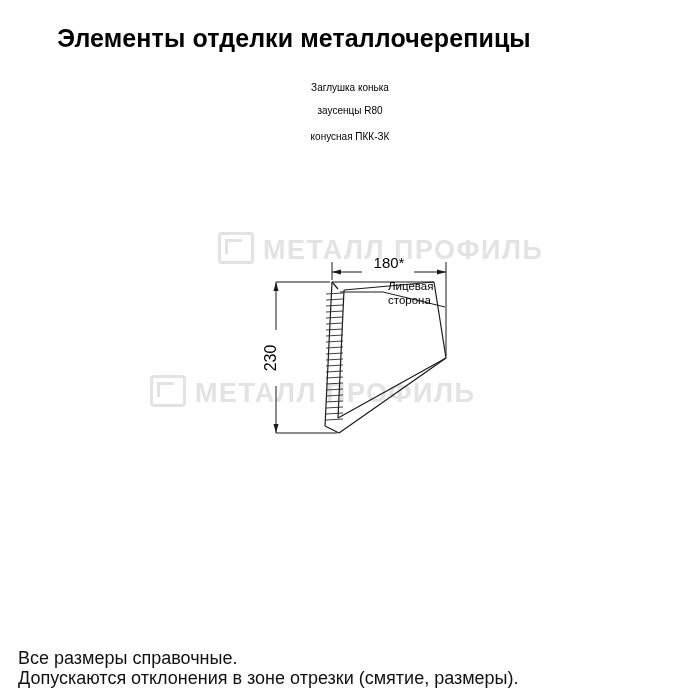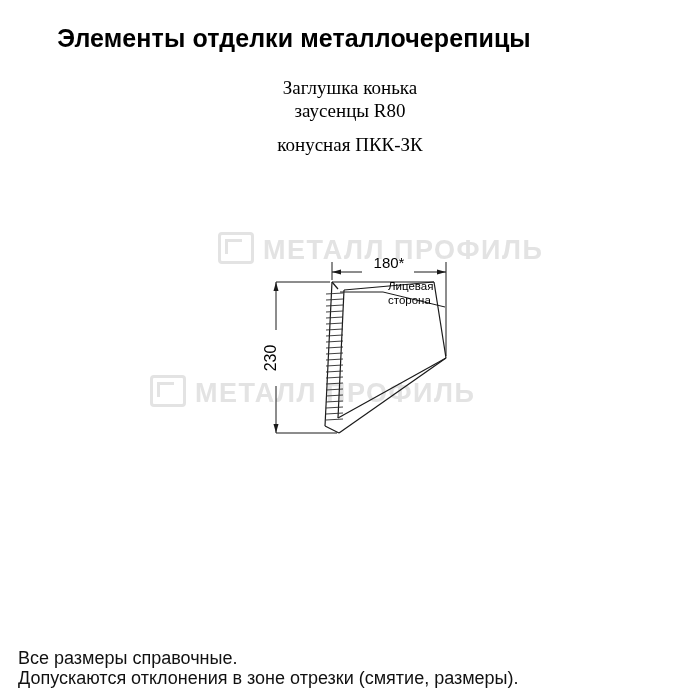--- a/index.html
+++ b/index.html
@@ -29,31 +29,30 @@
     font-weight: bold;
     letter-spacing: 0.1px;
     color: #000;
   }
   .subtitle {
     position: absolute;
     top: 76px;
     left: 0;
     width: 700px;
     text-align: center;
-    font-size: 19px;
+    font-size: 10px;
     line-height: 23px;
     color: #000;
-    font-family: Liberation Serif, serif;
   }
   .subtitle .line2 {
     display: block;
   }
   .subtitle .line3 {
     display: block;
-    margin-top: 11px;
+    margin-top: 3px;
   }
   .drawing {
     position: absolute;
     top: 190px;
     left: 0;
     width: 636px;
     height: 300px;
   }
   .watermarks {
     position: absolute;

